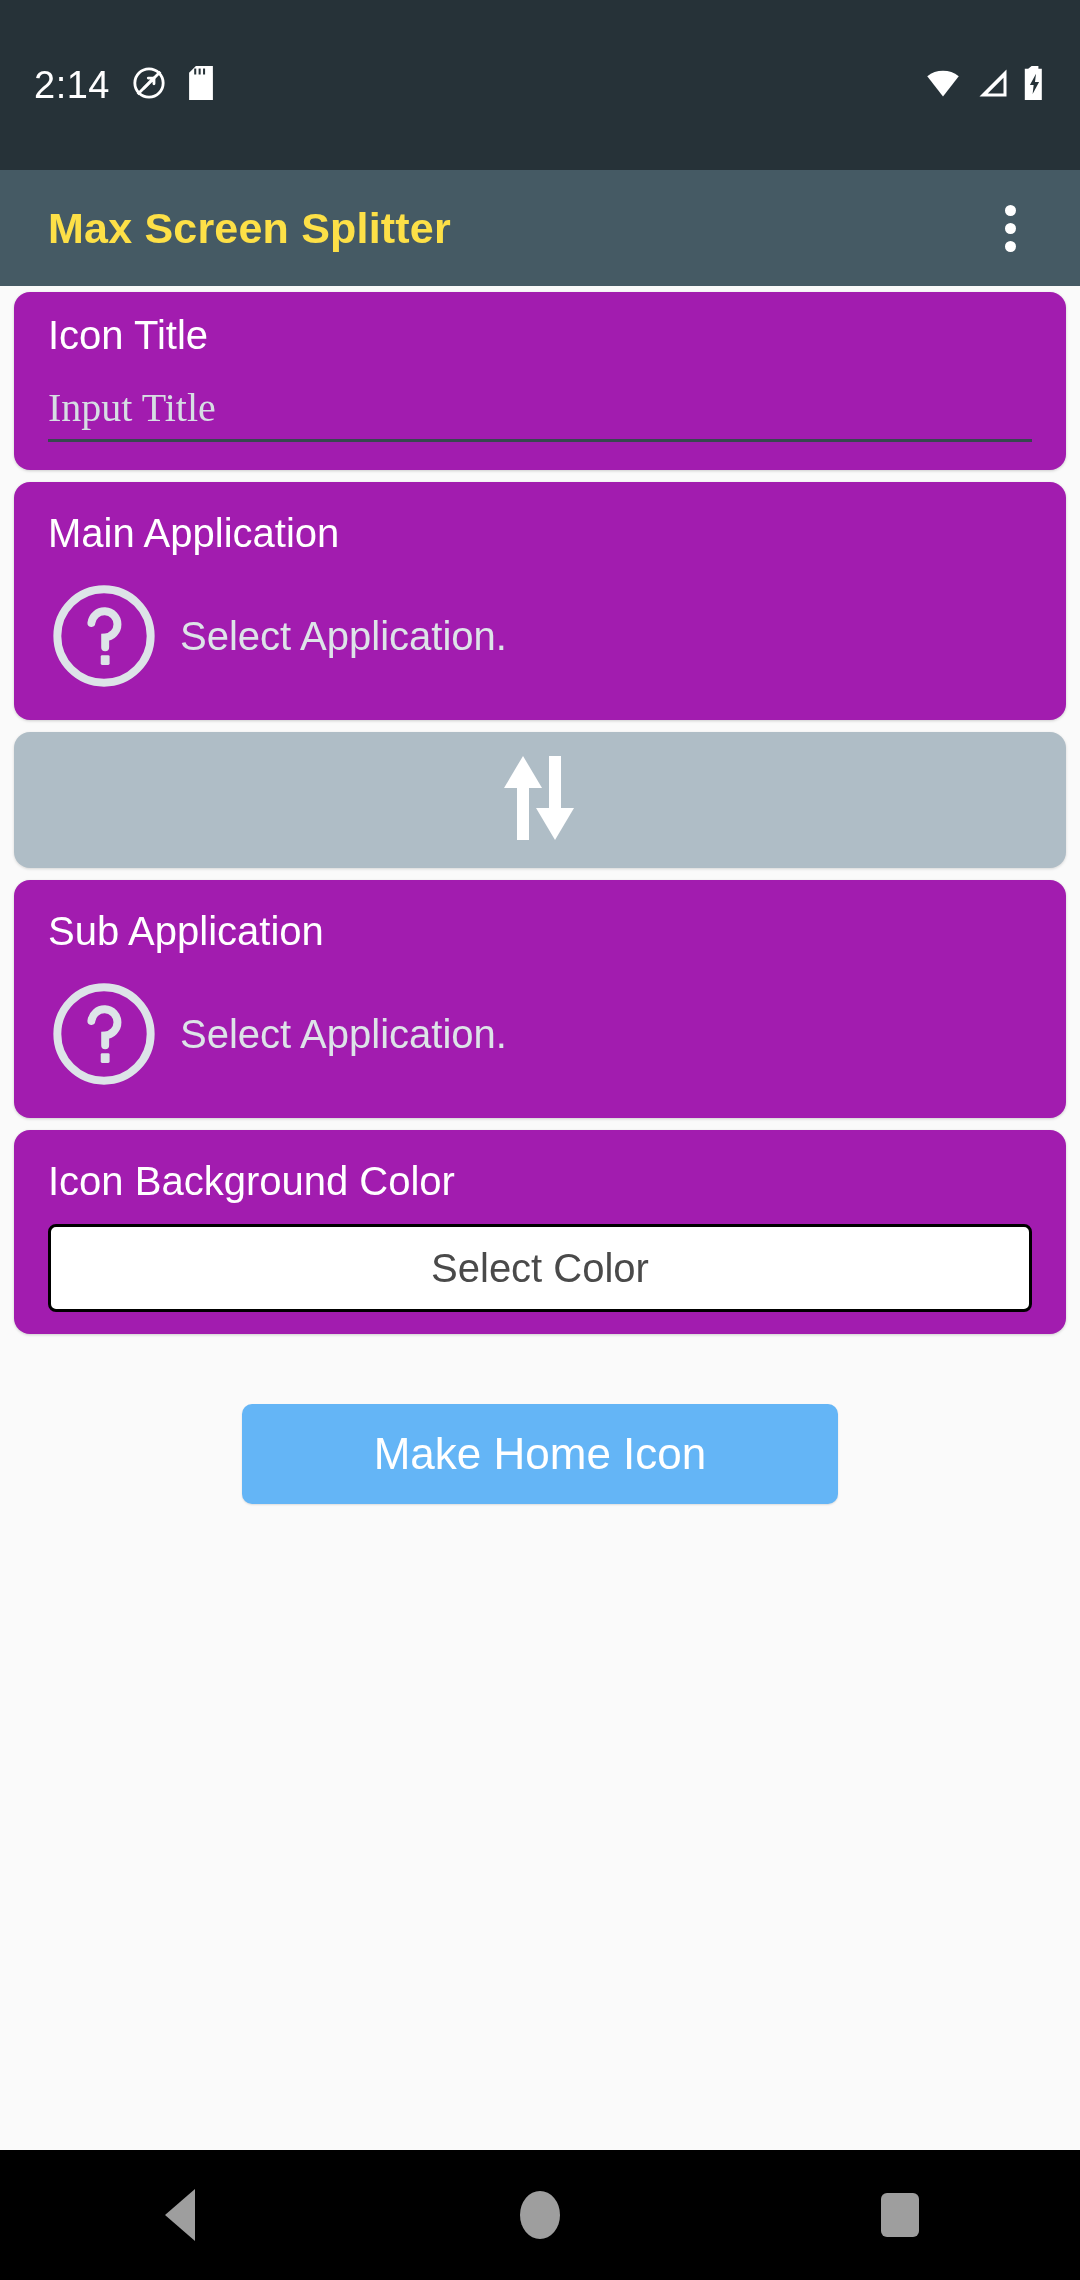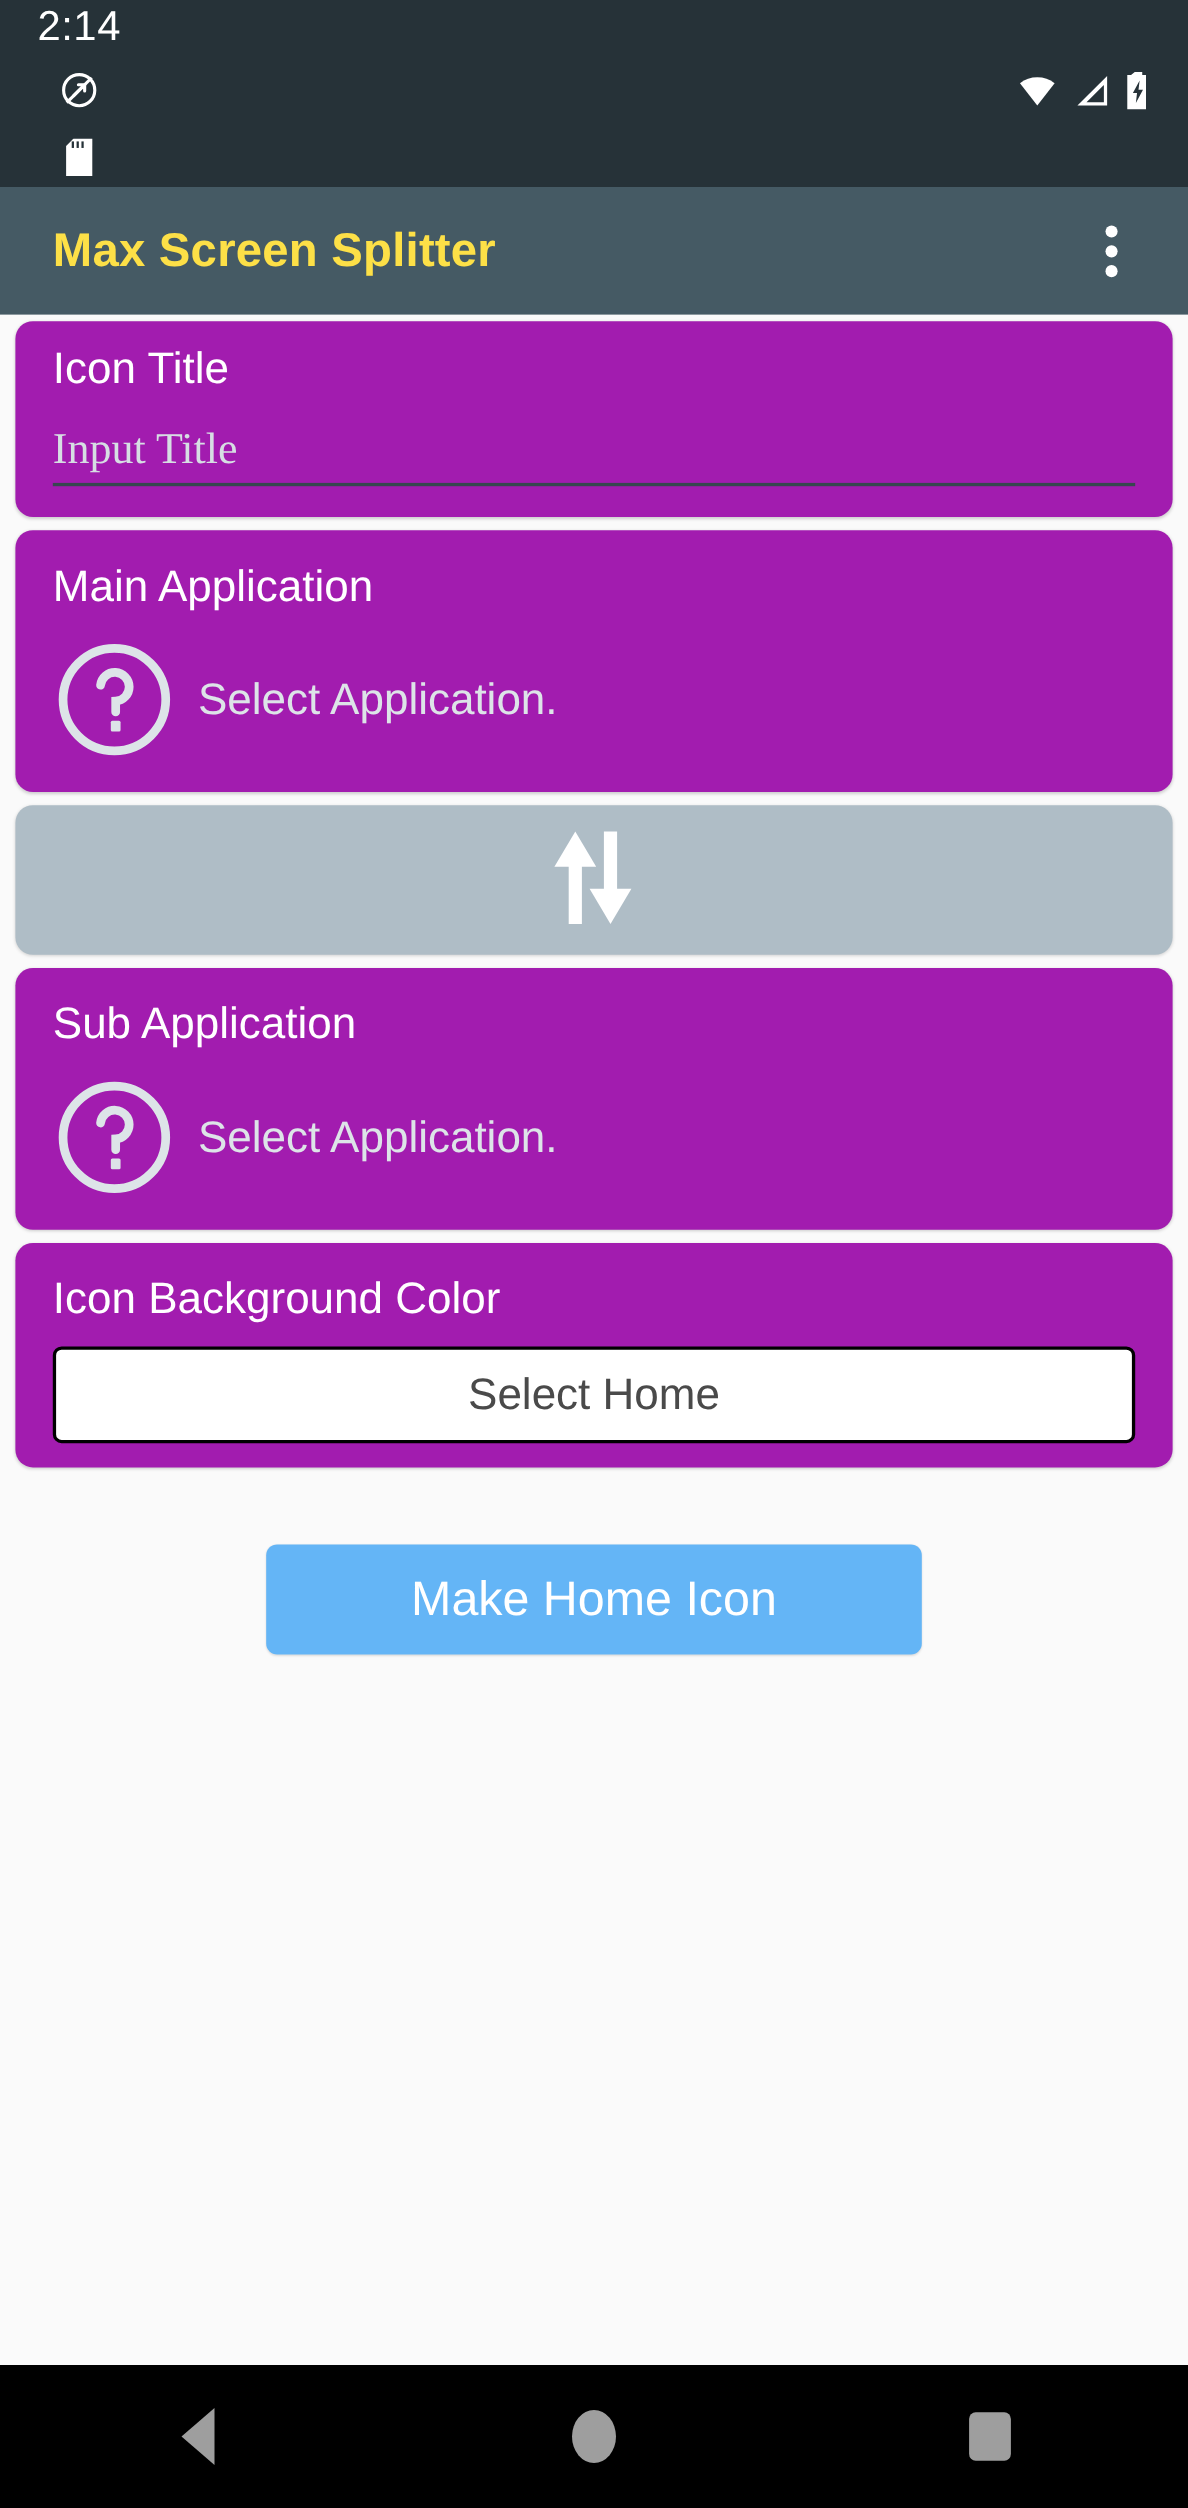--- a/index.html
+++ b/index.html
@@ -22,21 +22,20 @@
     display: flex;
     align-items: center;
     padding: 0 30px 0 34px;
     box-sizing: border-box;
     position: relative;
   }
   .status-left {
     display: flex;
     align-items: center;
     gap: 22px;
-    flex-direction: column;
   }
   .status-time {
     color: #ffffff;
     font-size: 38px;
     letter-spacing: 0.5px;
     line-height: 1;
   }
   .status-right {
     position: absolute;
     right: 34px;
@@ -328,21 +327,21 @@
           <path d="M18.6 18.4 a5.6 5.6 0 1 1 5.9 6.2 v4.2" fill="none" stroke="#dde4e8" stroke-width="3.4" stroke-linecap="round"></path>
           <rect x="22.6" y="32.2" width="3.8" height="4.2" rx="0.6" fill="#dde4e8"></rect>
         </svg>
       </span>
       <span class="app-select-text">Select Application.</span>
     </div>
   </div>
 
   <div class="card card-color">
     <div class="card-label">Icon Background Color</div>
-    <button class="select-color-btn">Select Home</button>
+    <button class="select-color-btn">Select Color</button>
   </div>
 
   <div class="make-btn-wrap">
     <button class="make-btn">Make Home Icon</button>
   </div>
 
 </div>
 
 <div class="navbar">
   <div class="nav-btn">

